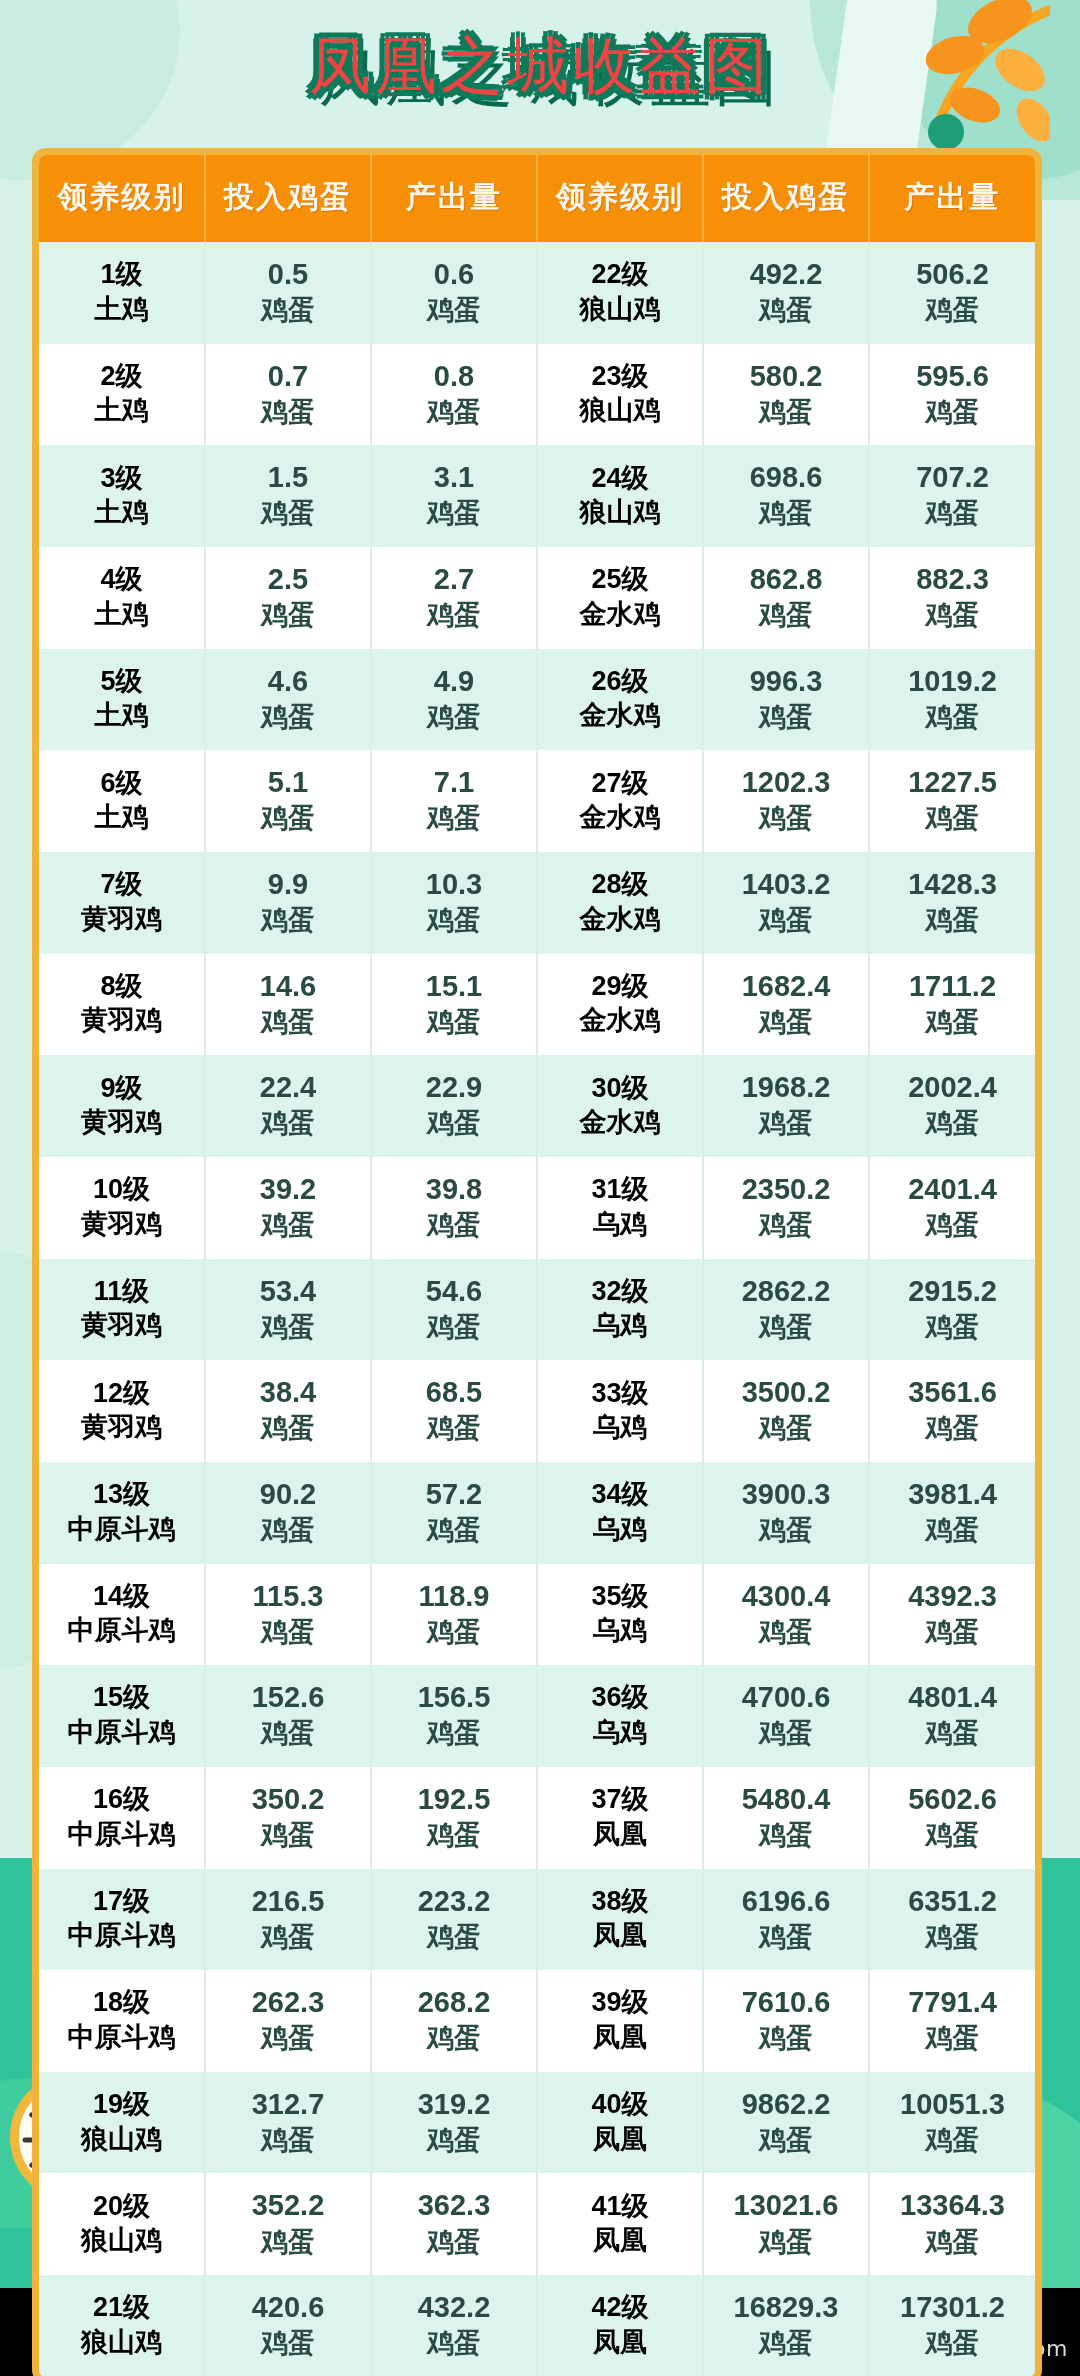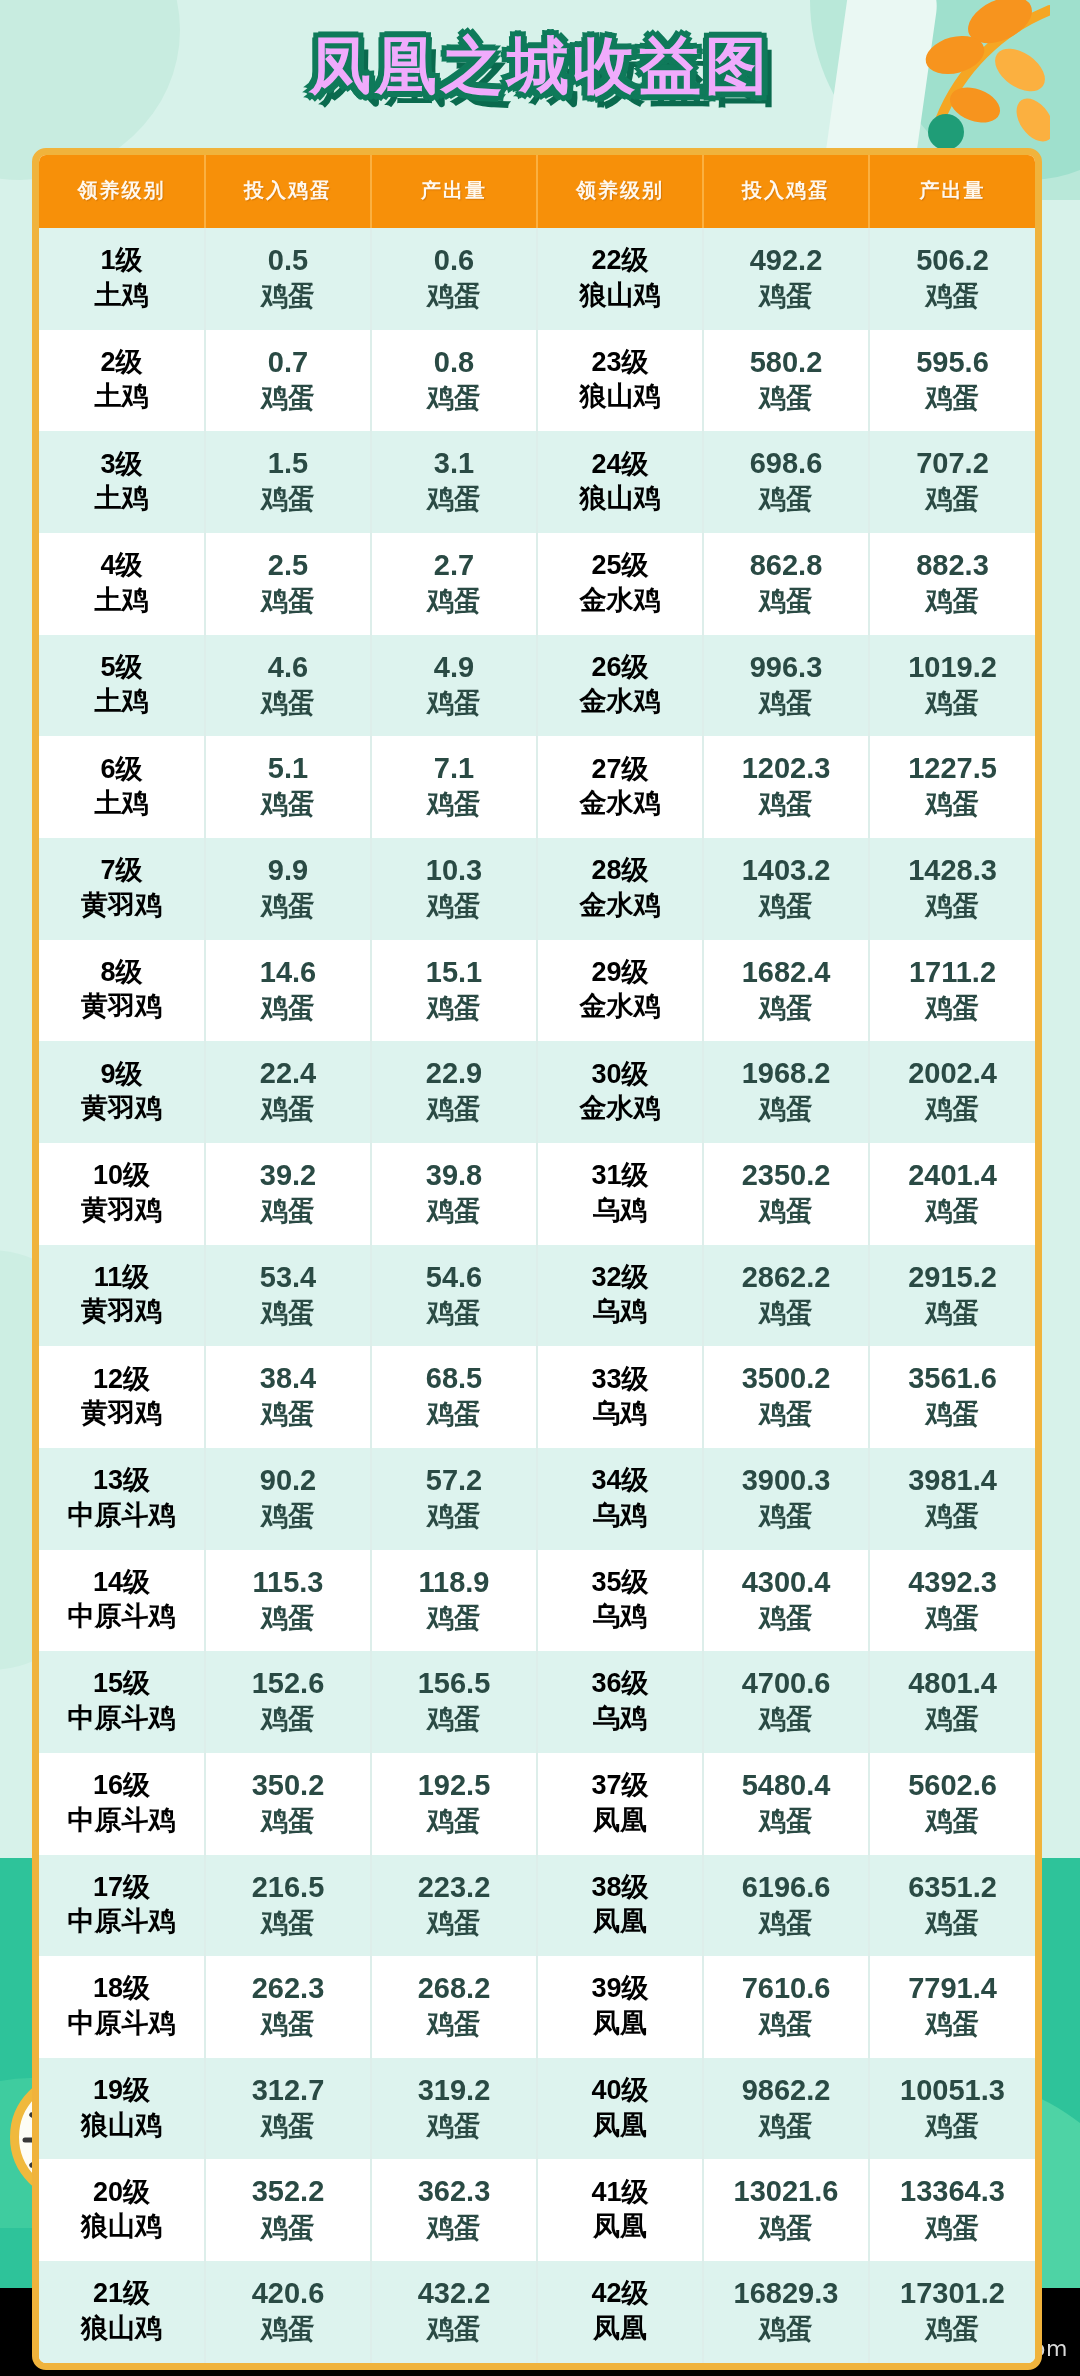--- a/index.html
+++ b/index.html
@@ -75,22 +75,22 @@
   .tick{ position:absolute; width:5px; height:16px; background:#3a3a3a; border-radius:3px;
          left:50%; margin-left:-2.5px; top:6px; transform-origin:50% 53px; }
 
   
   .title-wrap {
     position:absolute; left:0; top:24px; width:1080px;
     text-align:center; z-index:5;
   }
   .title {
     display:inline-block;
-    font-size:62px; font-weight:bold; letter-spacing:4px;
-    color:#f0abfc;
+    font-size:62px; font-weight:normal; letter-spacing:4px;
+    color:#ef4444;
     font-family:"DejaVu Sans","Liberation Sans",sans-serif;
     text-shadow:
        6px 0 0 #0f7a5a, -6px 0 0 #0f7a5a, 0 6px 0 #0f7a5a, 0 -6px 0 #0f7a5a,
        5px 5px 0 #0f7a5a, -5px 5px 0 #0f7a5a, 5px -5px 0 #0f7a5a, -5px -5px 0 #0f7a5a,
        10px 12px 0 #0a6a4e;
   }
 
   
   .table-card {
     position:absolute; left:32px; top:148px;
@@ -98,21 +98,21 @@
     border:7px solid #f0b33c;
     border-radius:14px;
     overflow:hidden;
     background:#ffffff;
     z-index:4;
   }
   table { border-collapse:collapse; width:100%; table-layout:fixed; }
   th {
     background:#f79009;
     color:#fff8ee;
-    font-size:20px; font-weight:bold;
+    font-size:30px; font-weight:bold;
     padding:22px 0 24px;
     letter-spacing:2px;
     border-right:2px solid #fbb040;
     text-shadow:1px 1px 1px rgba(160,80,0,.35);
   }
   th:last-child{ border-right:none; }
   td {
     text-align:center;
     padding:14px 0 16px;
     border-right:2px solid #ddeeea;

